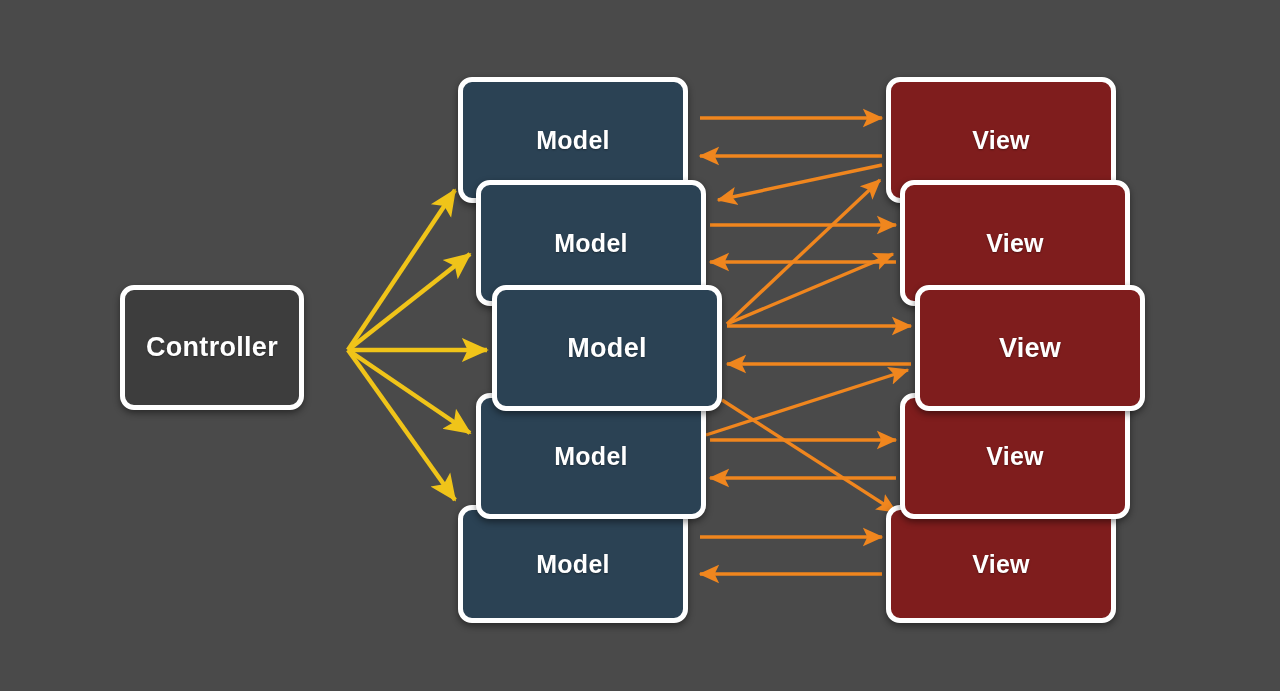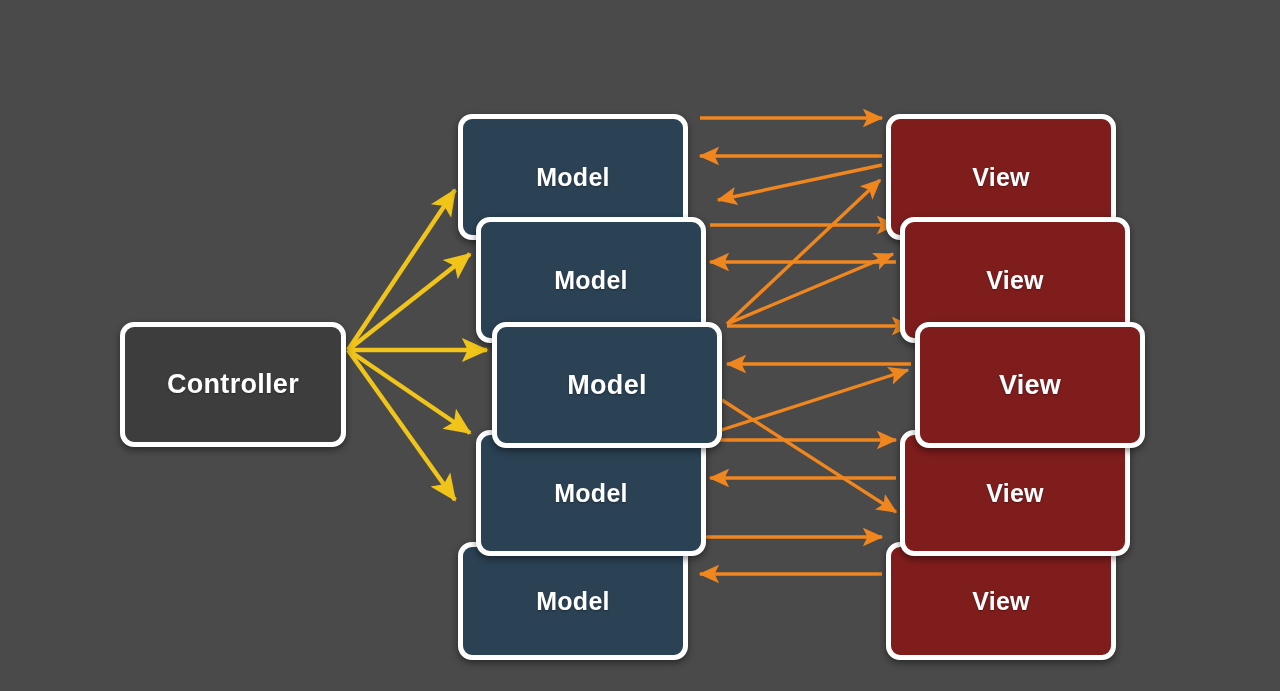--- a/index.html
+++ b/index.html
@@ -21,21 +21,20 @@
     border-radius:14px;
     display:flex;
     align-items:center;
     justify-content:center;
     color:#ffffff;
     font-weight:bold;
     letter-spacing:.3px;
     box-shadow:0 3px 7px rgba(0,0,0,.45);
     text-shadow:0 1px 2px rgba(0,0,0,.35);
     user-select:none;
-    margin-top:37px;
   }
   .node.controller{background:#3d3d3d;font-size:27px;}
   .node.model{background:#2b4254;font-size:25px;}
   .node.view{background:#7f1d1d;font-size:25px;}
   .node.big{font-size:27px;}
 </style>
 </head>
 <body>
 
 <div id="stage">
@@ -99,18 +98,18 @@
       </div>
       <div class="node view" style="left: 900px; top: 393px; width: 230px; height: 126px; z-index: 13;">
         <span>View</span>
       </div>
       <div class="node model big" style="left: 492px; top: 285px; width: 230px; height: 126px; z-index: 14;">
         <span>Model</span>
       </div>
       <div class="node view big" style="left: 915px; top: 285px; width: 230px; height: 126px; z-index: 14;">
         <span>View</span>
       </div>
-      <div class="node controller big" style="left: 120px; top: 285px; width: 226px; height: 125px; z-index: 20;">
+      <div class="node controller big" style="left: 120px; top: 285px; width: 184px; height: 125px; z-index: 20;">
         <span>Controller</span>
       </div>
     </div>
 
 </div>
 
 </body></html>

